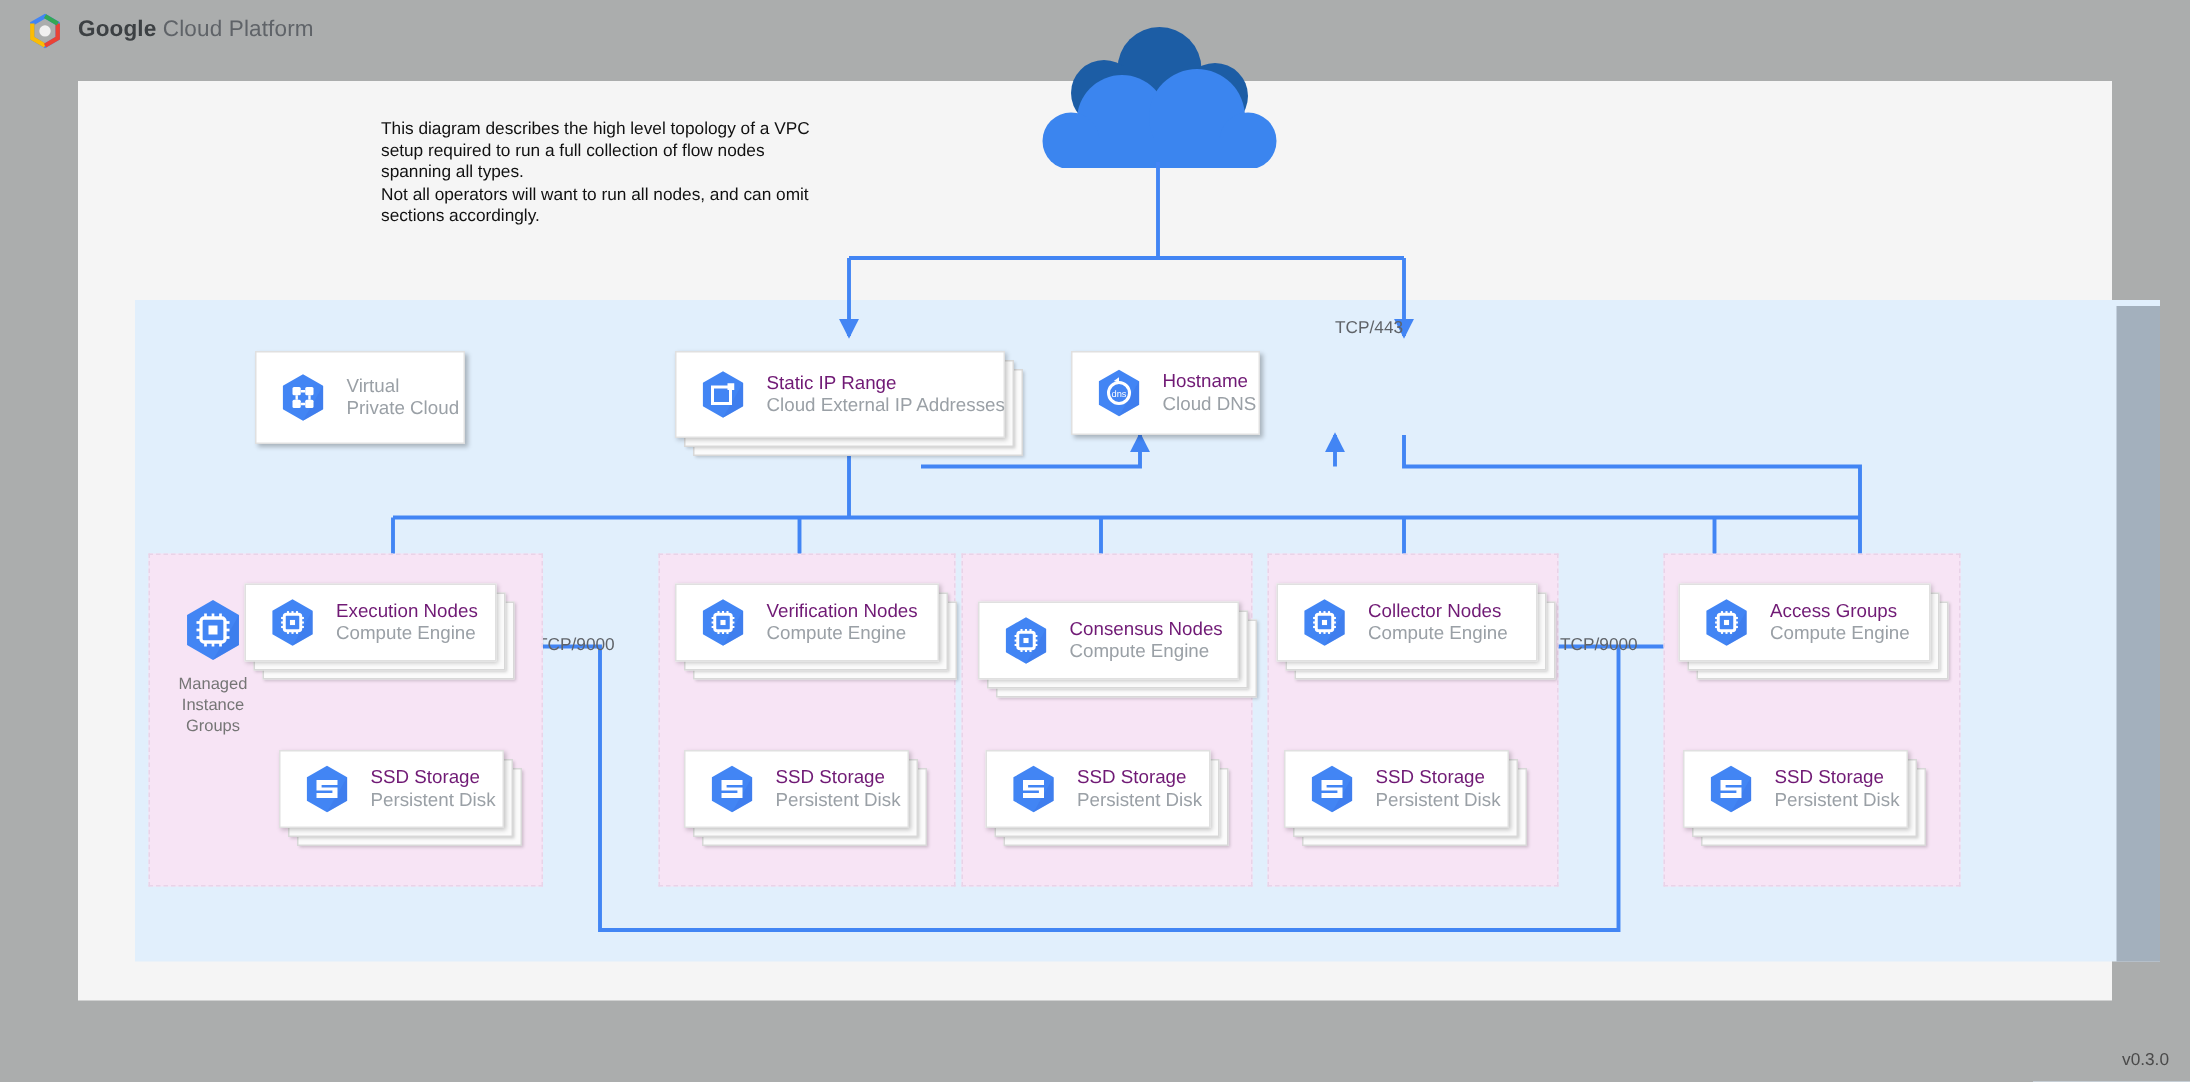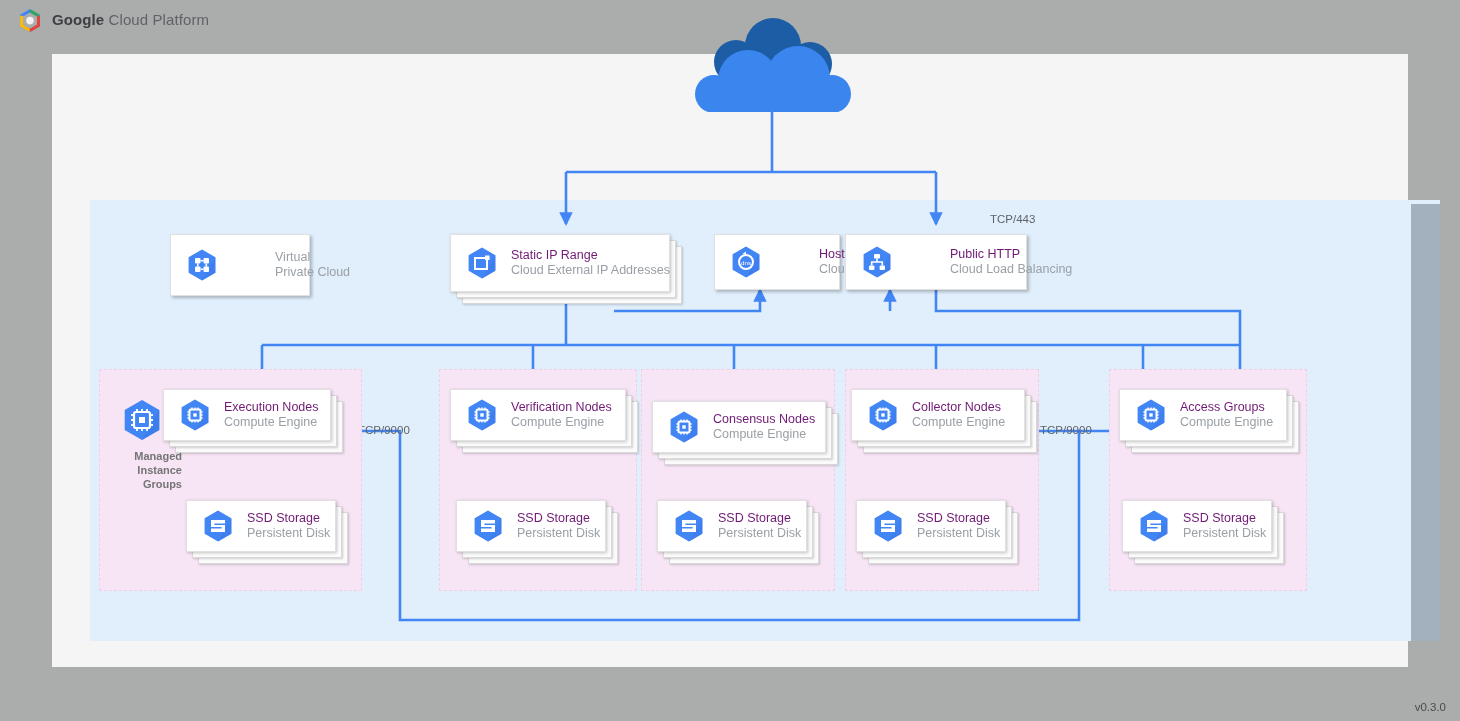--- a/index.html
+++ b/index.html
@@ -52,39 +52,39 @@
   
   .wires{position:absolute;left:0;top:0;width:1460px;height:721px;overflow:visible;}
 
   
   .group-box{
     position:absolute;background:#f7e4f5;
     border:1px dashed #e9d3e8;
   }
 
   .mig-label{
-    position:absolute;text-align:right;width:80px;
-    font-size:11px;line-height:14px;font-weight:bold;color:#757575;
+    position:absolute;text-align:center;width:80px;
+    font-size:11px;line-height:14px;font-weight:normal;color:#757575;
   }
   .mig-icon{position:absolute;width:44px;height:44px;}
 
   
   .card{position:absolute;}
   .card .shadow2,.card .shadow1{
     position:absolute;background:#fbfbfb;
     border:1px solid #d8d8d8;
     box-shadow:1px 1px 2px rgba(0,0,0,.18);
   }
   .card .front{
     position:absolute;left:0;top:0;
     background:#fff;border:1px solid #e0e0e0;
     box-shadow:1px 1px 3px rgba(0,0,0,.22);
     display:flex;align-items:center;
   }
-  .card.single .front{box-shadow:2px 2px 3px rgba(0,0,0,.25);gap:44px;}
+  .card.single .front{box-shadow:2px 2px 3px rgba(0,0,0,.25);}
   .card-icon{width:34px;height:34px;flex:0 0 34px;margin-left:14px;}
   .card-text{margin-left:12px;line-height:15px;}
   .card-title{font-size:12.5px;color:#701a75;white-space:nowrap;}
   .card-sub{font-size:12.5px;color:#9aa0a6;white-space:nowrap;}
   .card.muted .card-title{color:#9aa0a6;}
 
   
   .port{
     position:absolute;font-size:11.5px;color:#5f6368;white-space:nowrap;
   }
@@ -109,20 +109,21 @@
   </svg>
   <div class="gcp-title">
     <b>Google</b><span> Cloud Platform</span>
   </div>
 
   <div class="panel"></div>
 
   <div class="vpc-region"></div>
   <div class="vpc-edge"></div>
 
+  <div class="diagram-desc">This diagram describes the high level topology of a VPC setup required to run a full collection of flow nodes spanning all types.<br>Not all operators will want to run all nodes, and can omit sections accordingly.</div>
 
   <svg class="cloud" viewBox="0 0 190 94">
     <g fill="#1c5da5">
       <circle cx="95" cy="28" r="28"></circle>
       <circle cx="58" cy="44" r="22"></circle>
       <circle cx="132" cy="46" r="22"></circle>
     </g>
     <g fill="#3b85ef">
       <circle cx="70" cy="62" r="30"></circle>
       <circle cx="120" cy="60" r="32"></circle>
@@ -168,21 +169,21 @@
       <path d="M 1079 431 L 1079 620 L 400 620 L 400 431 L 345 431" marker-end="url(#ar)"></path>
 
       <path d="M 264 452 L 264 495" marker-end="url(#ar)"></path>
       <path d="M 534 452 L 534 495" marker-end="url(#ar)"></path>
       <path d="M 735 452 L 735 495" marker-end="url(#ar)"></path>
       <path d="M 934 452 L 934 495" marker-end="url(#ar)"></path>
       <path d="M 1200 452 L 1200 495" marker-end="url(#ar)"></path>
     </g>
   </svg>
 
-  <div class="port" style="left:990px;top:213px">TCP/443</div>
+  <div class="port" style="left:890px;top:213px">TCP/443</div>
   <div class="port" style="left:358px;top:424px">TCP/9000</div>
   <div class="port" style="left:1040px;top:424px">TCP/9000</div>
 
   <div class="port" style="left:280px;top:374px">TCP/3569</div>
   <div class="port" style="left:551px;top:374px">TCP/3569</div>
   <div class="port" style="left:760px;top:374px">TCP/3569</div>
   <div class="port" style="left:950px;top:374px">TCP/3569</div>
   <div class="port" style="left:1173px;top:374px">TCP/3569</div>
   <div class="port" style="left:1247px;top:374px">TCP/9000</div>
 
@@ -260,41 +261,20 @@
         <path d="M17 10 L17 6.5 L13.5 9" fill="#fff"></path>
         <text x="17" y="19.6" font-size="6.2" fill="#fff" text-anchor="middle" font-family="Liberation Sans, sans-serif">dns</text>
       </svg>
       <div class="card-text">
         <div class="card-title">Hostname</div>
         <div class="card-sub">Cloud DNS</div>
       </div>
     </div>
   </div>
 
-  <div class="card single" style="left:845px;top:234px;width:182px;height:56px">
-    <div class="front" style="width:180px;height:54px">
-      <svg class="card-icon" viewBox="0 0 34 34">
-        <path d="M17 1.5 L30.4 9.2 L30.4 24.8 L17 32.5 L3.6 24.8 L3.6 9.2 Z" fill="#4285f4"></path>
-        <path d="M17 32.5 L30.4 24.8 L30.4 9.2 Z" fill="#3b78e7" opacity=".5"></path>
-        <g fill="#fff">
-          <rect x="14" y="9" width="6" height="4.6" rx="1"></rect>
-          <rect x="9" y="20.4" width="5.4" height="4.6" rx="1"></rect>
-          <rect x="19.6" y="20.4" width="5.4" height="4.6" rx="1"></rect>
-        </g>
-        <g stroke="#fff" stroke-width="1.6" fill="none">
-          <path d="M17 13.6 L17 17"></path>
-          <path d="M11.7 20.4 L11.7 17 L22.3 17 L22.3 20.4"></path>
-        </g>
-      </svg>
-      <div class="card-text">
-        <div class="card-title">Public HTTP</div>
-        <div class="card-sub">Cloud Load Balancing</div>
-      </div>
-    </div>
-  </div>
 
   <div class="card" style="left:163px;top:389px;width:178px;height:62px">
     <div class="shadow2" style="left:12px;top:12px;width:166px;height:50px"></div>
     <div class="shadow1" style="left:6px;top:6px;width:166px;height:50px"></div>
     <div class="front" style="width:166px;height:50px">
       <svg class="card-icon" viewBox="0 0 34 34">
         <path d="M17 1.5 L30.4 9.2 L30.4 24.8 L17 32.5 L3.6 24.8 L3.6 9.2 Z" fill="#4285f4"></path>
         <path d="M17 32.5 L30.4 24.8 L30.4 9.2 Z" fill="#3b78e7" opacity=".5"></path>
         <rect x="11.5" y="11.5" width="11" height="11" rx="1.5" fill="none" stroke="#fff" stroke-width="2"></rect>
         <rect x="15.3" y="15.3" width="3.4" height="3.4" fill="#fff"></rect>

